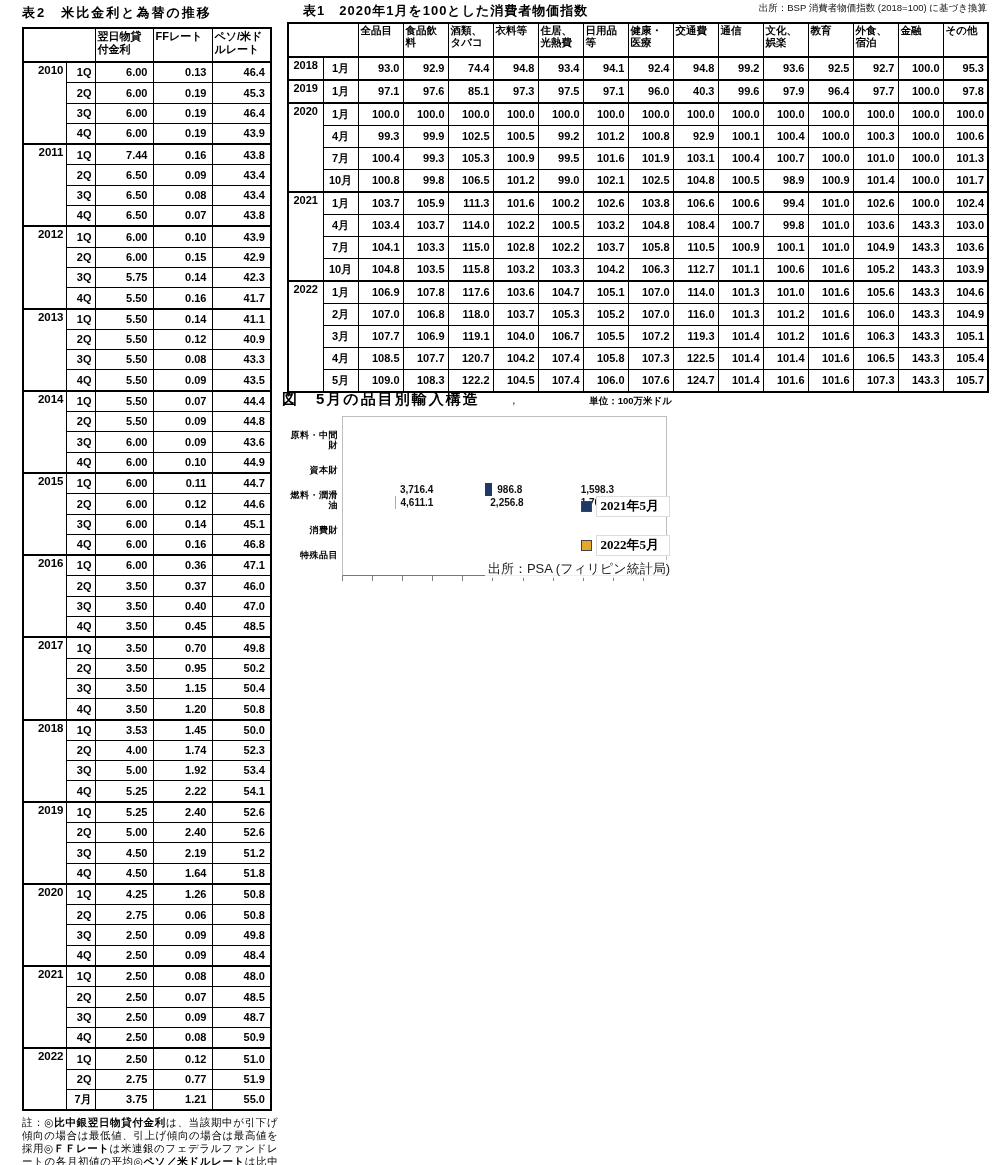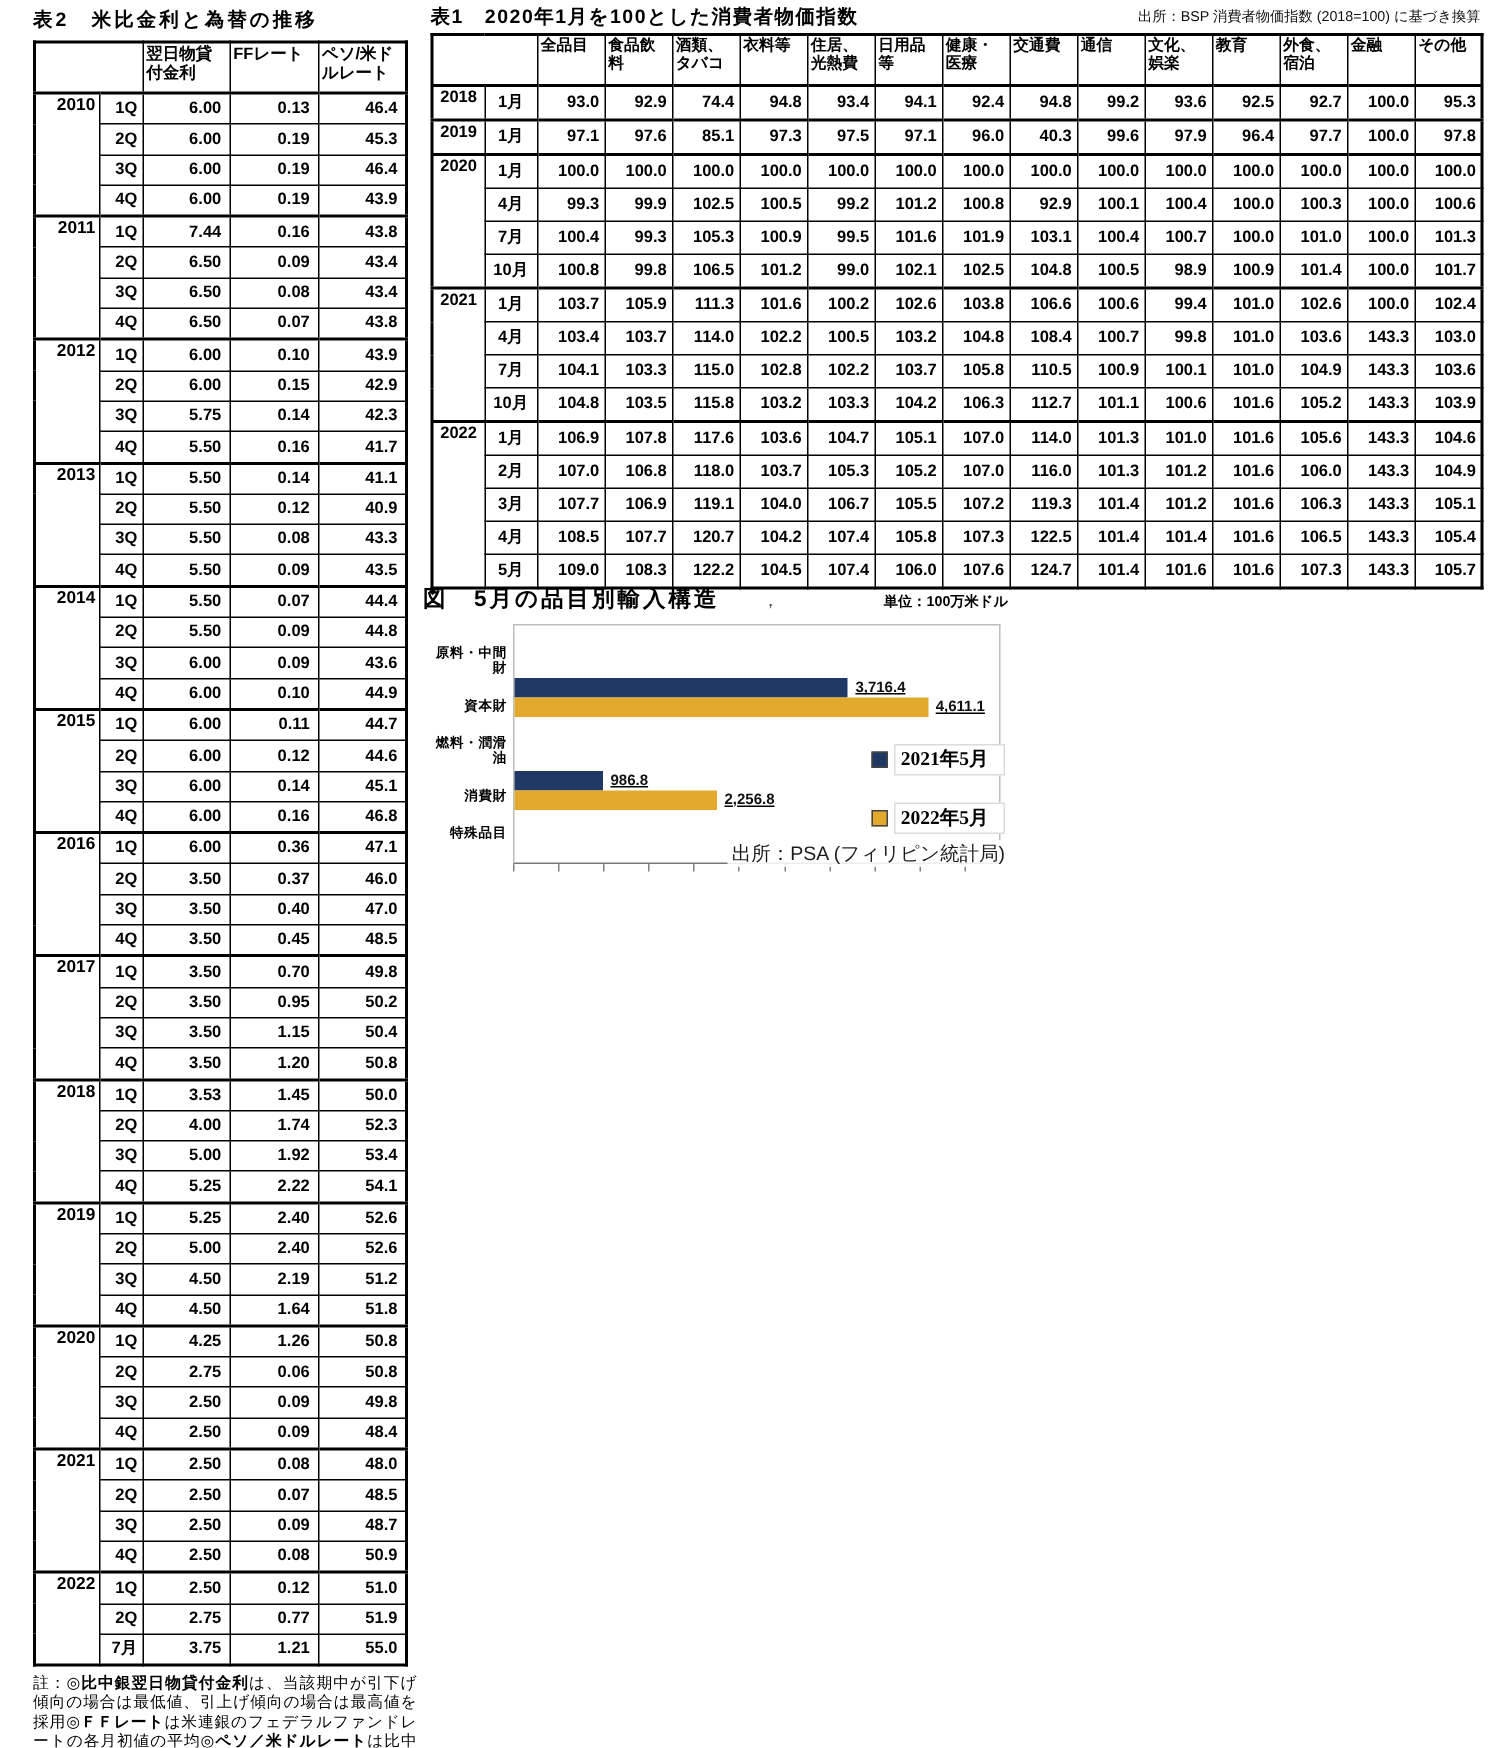--- a/index.html
+++ b/index.html
@@ -19,21 +19,21 @@
   #table2 td.num{text-align:right;padding-right:5px;}
   #table2 tr.gs td{border-top:2px solid #000;}
   #table2 thead th{border-bottom:1.5px solid #000;}
 
   .note{margin-top:5px;width:256px;font-size:10.5px;line-height:1.24;
         text-align:justify;letter-spacing:.2px;}
   .note .b{font-weight:bold;margin-top:32px;}
 
   
   #t1wrap{position:absolute;left:287px;top:2px;width:700px;}
-  .t1-head{display:flex;justify-content:space-between;align-items:center;}
+  .t1-head{display:flex;justify-content:space-between;align-items:flex-start;margin-left:16px;}
   .t1-title{font-size:13px;font-weight:bold;letter-spacing:1px;}
   .t1-source{font-size:9.5px;color:#111;}
   #table1{border-collapse:collapse;table-layout:fixed;width:700px;border:2px solid #000;margin-top:2px;}
   #table1 th,#table1 td{border:1px solid #000;font-weight:bold;line-height:1.1;}
   #table1 th{font-size:10.5px;text-align:left;vertical-align:top;padding:1px 1px 1px 2px;height:30px;}
   #table1 td{font-size:11px;height:19px;padding:1px 3px 1px 1px;}
   #table1 td.year{text-align:center;vertical-align:top;padding:1px 0;}
   #table1 td.month{text-align:center;padding:1px 0;}
   #table1 td.num{text-align:right;}
   #table1 tr.gs td{border-top:2px solid #000;}
@@ -41,21 +41,21 @@
 
   
   #figwrap{position:absolute;left:282px;top:390px;width:390px;}
   .fig-title{display:flex;align-items:baseline;}
   .fig-t{font-size:15px;font-weight:bold;letter-spacing:2px;}
   .fig-mark{font-size:12px;color:#444;margin-left:28px;}
   .fig-unit{margin-left:auto;font-size:9.5px;font-weight:bold;}
   .chartbox{position:relative;width:388px;height:178px;margin-top:3px;}
   .plot{position:absolute;left:60px;top:4px;right:3px;bottom:14px;background:#fff;
         border:1px solid #bdbdbd;border-bottom:1px solid #777;}
-  .plot-rows{height:100%;display:flex;flex-direction:column;justify-content:space-evenly;text-decoration:underline;}
+  .plot-rows{height:100%;display:flex;flex-direction:row;justify-content:space-evenly;}
   .crow{display:flex;flex-direction:column;justify-content:center;}
   .bar-line{height:13px;display:flex;align-items:center;}
   .bar{display:inline-block;height:100%;}
   .val-label{font-size:10px;font-weight:600;margin-left:5px;white-space:nowrap;color:#111;}
   .cat-labels{position:absolute;left:0;top:4px;bottom:14px;width:56px;
         display:flex;flex-direction:column;justify-content:space-evenly;}
   .cat-label{font-size:9px;font-weight:bold;text-align:right;letter-spacing:.5px;line-height:1.1;}
   .ticks{position:absolute;left:60px;right:3px;bottom:9px;height:5px;}
   .tick{position:absolute;top:0;width:1px;height:5px;background:#808080;}
   .legend{position:absolute;right:0;bottom:34px;display:flex;flex-direction:column;gap:18px;font-family:Liberation Serif, serif;}
@@ -749,20 +749,30 @@
           <div class="crow">
             <div class="bar-line">
               <span class="bar" style="width: 18.2741%; background: rgb(31, 56, 100);"></span>
               <span class="val-label">986.8</span>
             </div>
             <div class="bar-line">
               <span class="bar" style="width: 41.7926%; background: rgb(226, 169, 44);"></span>
               <span class="val-label">2,256.8</span>
             </div>
           </div>
+          <div class="crow">
+            <div class="bar-line">
+              <span class="bar" style="width: 29.5981%; background: rgb(31, 56, 100);"></span>
+              <span class="val-label">1,598.3</span>
+            </div>
+            <div class="bar-line">
+              <span class="bar" style="width: 31.5519%; background: rgb(226, 169, 44);"></span>
+              <span class="val-label">1,703.8</span>
+            </div>
+          </div>
         </div>
     </div>
     <div class="ticks" id="ticks">
         <div class="tick" style="left: 0%;"></div>
         <div class="tick" style="left: 9.25926%;"></div>
         <div class="tick" style="left: 18.5185%;"></div>
         <div class="tick" style="left: 27.7778%;"></div>
         <div class="tick" style="left: 37.037%;"></div>
         <div class="tick" style="left: 46.2963%;"></div>
         <div class="tick" style="left: 55.5556%;"></div>

